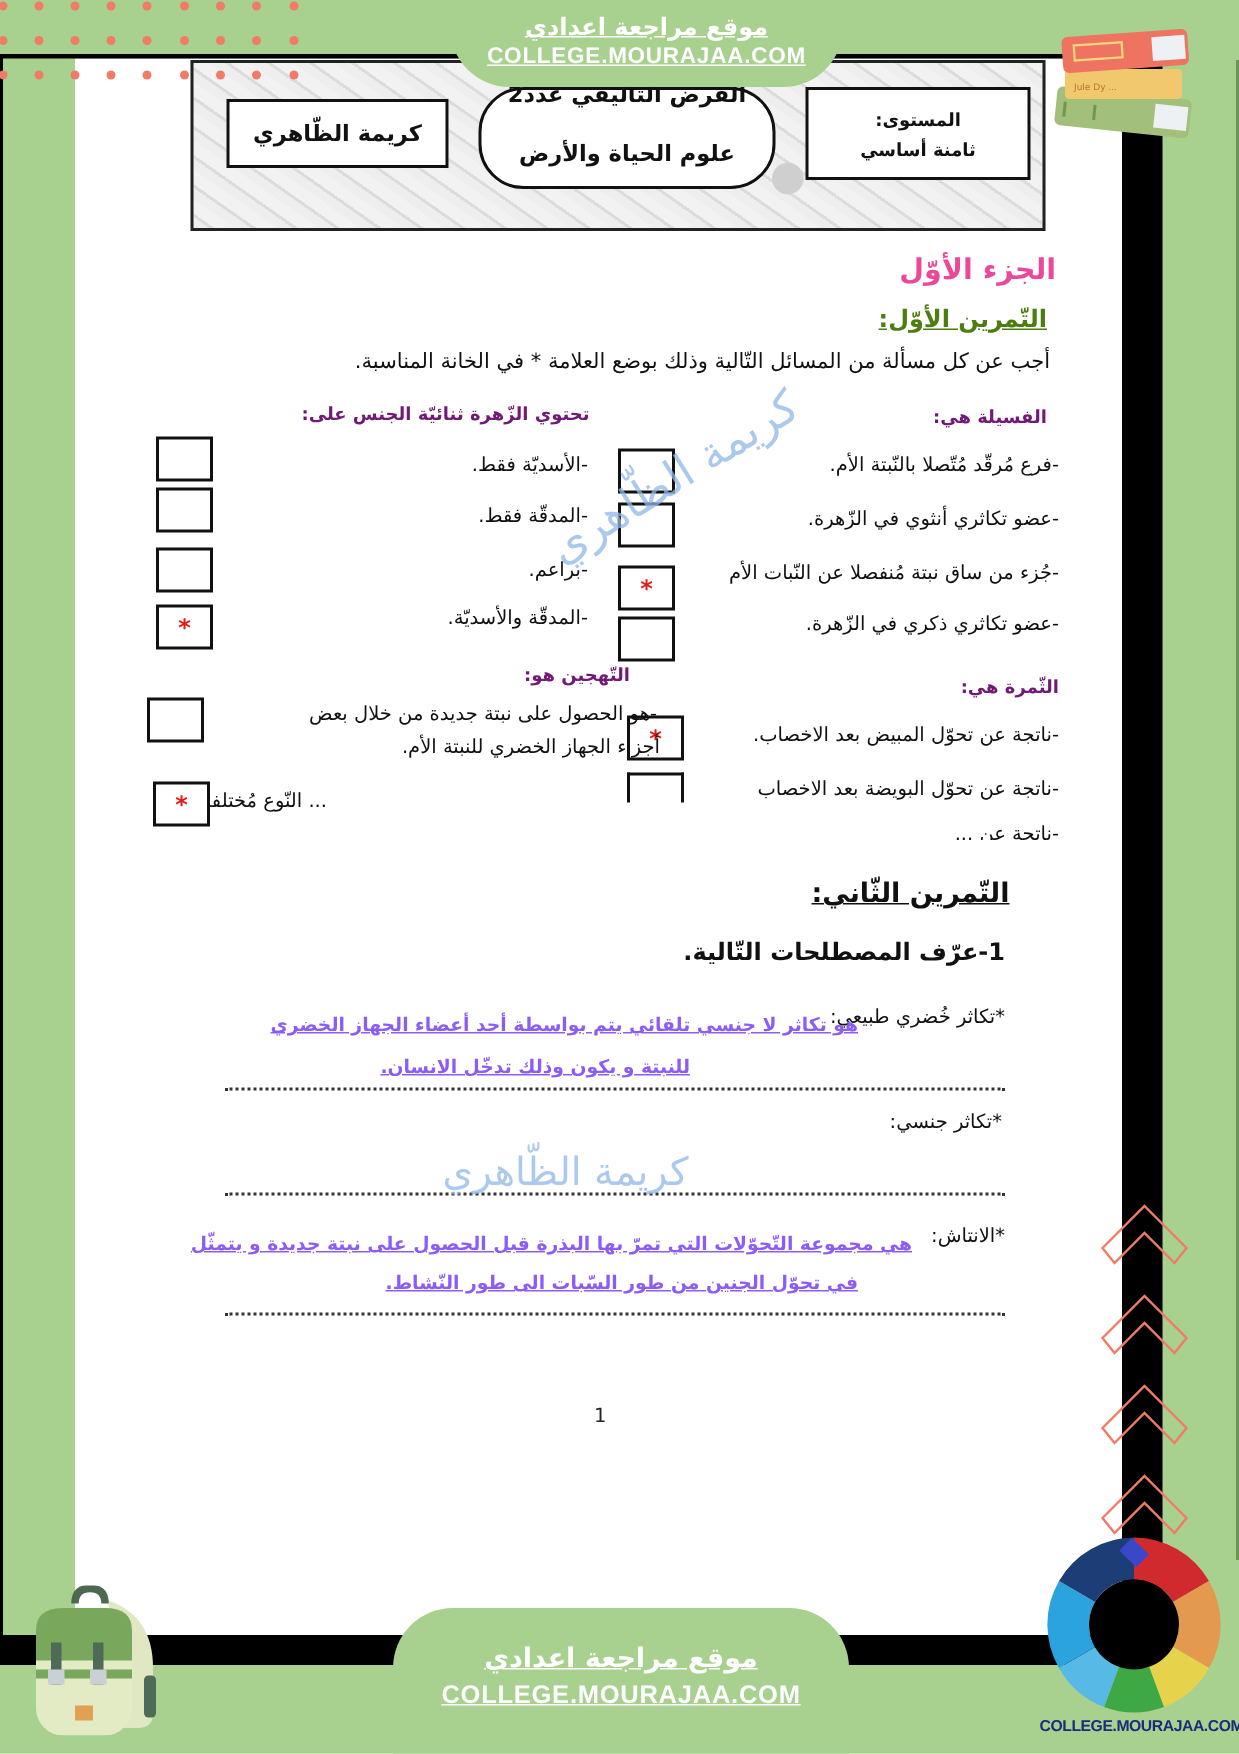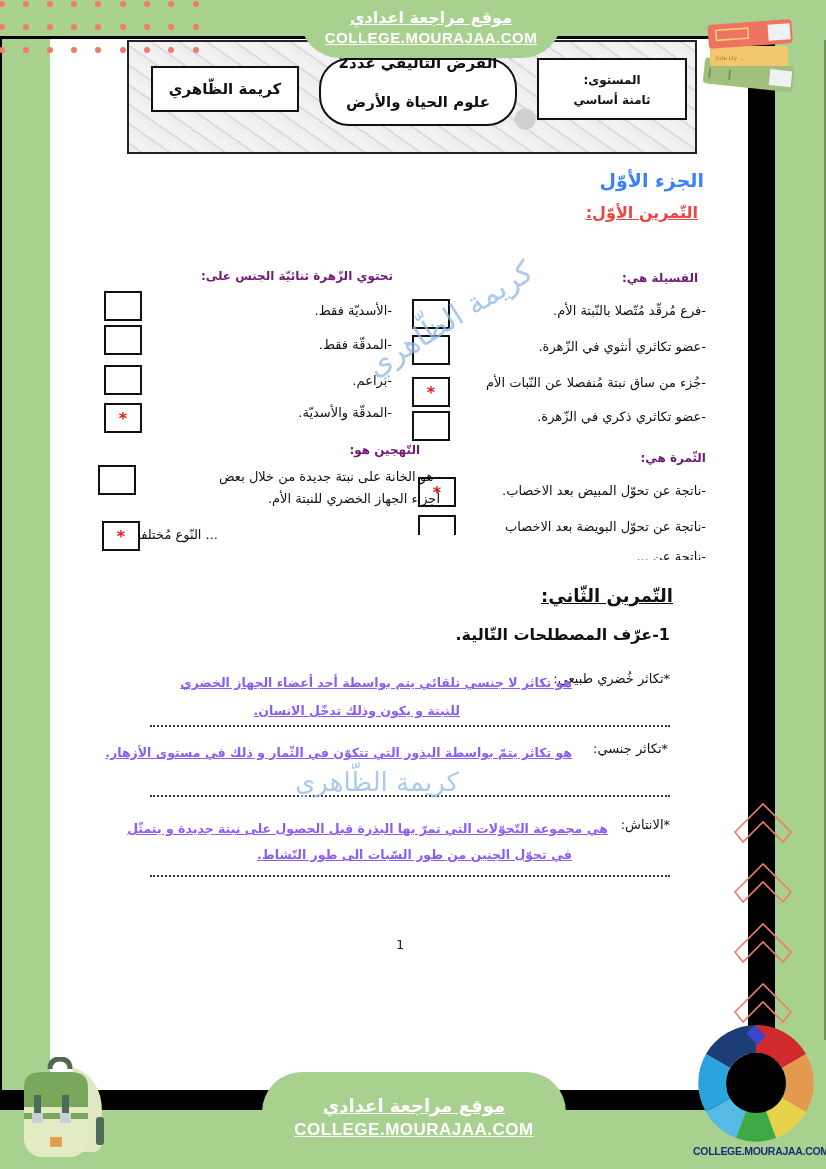--- a/index.html
+++ b/index.html
@@ -37,22 +37,22 @@
               #e8e8e8; }
   .hbox { position: absolute; background: #fff; border: 2px solid #111; direction: rtl; text-align: center;
           font-weight: bold; color: #111; font-family: "DejaVu Sans", sans-serif; }
   .hbox-level { left: 408px; top: 16px; width: 150px; height: 62px; font-size: 12px; padding-top: 10px; line-height: 20px; }
   .hbox-subject { left: 190px; top: 16px; width: 198px; height: 68px; font-size: 15px; line-height: 28px; padding-top: 0; border-radius: 30px; }
   .hbox-author { left: 22px; top: 24px; width: 148px; height: 46px; font-size: 15px; line-height: 42px; }
   .hbox-subject .cut { display: block; height: 20px; overflow: hidden; line-height: 10px; margin-top: -2px; }
 
   .rtl { direction: rtl; text-align: right; }
   .abs { position: absolute; }
-  .part-title { right: 44px; top: 130px; font-size: 19px; font-weight: bold; color: #3b82f6; }
-  .ex-title { right: 50px; top: 164px; font-size: 16px; font-weight: bold; color: #ef4444; text-decoration: underline; }
+  .part-title { right: 44px; top: 130px; font-size: 19px; font-weight: bold; color: #ec4899; }
+  .ex-title { right: 50px; top: 164px; font-size: 16px; font-weight: bold; color: #4d7c0f; text-decoration: underline; }
   .instr { right: 48px; top: 194px; font-size: 14px; color: #111; }
   .q-head { font-size: 12px; font-weight: bold; color: #701a75; }
   .opt { font-size: 13px; color: #111; white-space: nowrap; }
   .box { position: absolute; width: 38px; height: 30px; border: 2px solid #111; background: #fff; text-align: center;
          color: #e01b1b; font-size: 16px; line-height: 28px; font-weight: bold; }
 
   .watermark { position: absolute; color: #8fb8e6; font-size: 28px; opacity: .75; font-family: "DejaVu Sans", sans-serif; }
 
   .ex2-title { right: 75px; top: 546px; font-size: 18px; font-weight: bold; text-decoration: underline; color: #111; }
   .q1 { right: 78px; top: 586px; font-size: 16px; font-weight: bold; color: #111; }
@@ -83,20 +83,21 @@
       <span class="cut"><span>الفرض التأليفي عدد2</span></span>
       <div style="margin-top:10px;">علوم الحياة والأرض</div>
     </div>
     <div class="hbox hbox-author">
       <span>كريمة الظّاهري</span>
     </div>
   </div>
 
   <div class="abs rtl part-title">الجزء الأوّل</div>
   <div class="abs rtl ex-title">التّمرين الأوّل:</div>
+  <div class="abs rtl instr">أجب عن كل مسألة من المسائل التّالية وذلك بوضع العلامة * في الخانة المناسبة.</div>
 
   <div class="abs rtl q-head" style="right:50px; top:232px;">الفسيلة هي:</div>
   <div class="abs rtl opt" style="right:42px; top:264px;">-فرع مُرقّد مُتّصلا بالنّبتة الأم.</div>
   <div class="abs rtl opt" style="right:42px; top:300px;">-عضو تكاثري أنثوي في الزّهرة.</div>
   <div class="abs rtl opt" style="right:42px; top:336px;">-جُزء من ساق نبتة مُنفصلا عن النّبات الأم</div>
   <div class="abs rtl opt" style="right:42px; top:370px;">-عضو تكاثري ذكري في الزّهرة.</div>
   <div class="box" style="left:362px; top:260px;"></div>
   <div class="box" style="left:362px; top:296px;"></div>
   <div class="box" style="left:362px; top:338px;">*</div>
   <div class="box" style="left:362px; top:372px;"></div>
@@ -112,38 +113,37 @@
   <div class="box" style="left:54px; top:364px;">*</div>
 
   <div class="abs rtl q-head" style="right:42px; top:412px;">الثّمرة هي:</div>
   <div class="abs rtl opt" style="right:42px; top:444px;">-ناتجة عن تحوّل المبيض بعد الاخصاب.</div>
   <div class="abs rtl opt" style="right:42px; top:480px;">-ناتجة عن تحوّل البويضة بعد الاخصاب</div>
   <div class="abs rtl opt" style="right:42px; top:510px; height:11px; overflow:hidden;">-ناتجة عن ...</div>
   <div class="box" style="left:368px; top:438px;">*</div>
   <div class="box" style="left:368px; top:476px; height:20px; border-bottom:none;"></div>
 
   <div class="abs rtl q-head" style="right:328px; top:404px;">التّهجين هو:</div>
-  <div class="abs rtl opt" style="right:310px; top:430px;">-هو الخانة على نبتة جديدة من خلال بعض</div>
+  <div class="abs rtl opt" style="right:310px; top:430px;">-هو الحصول على نبتة جديدة من خلال بعض</div>
   <div class="abs rtl opt" style="right:308px; top:452px;">أجزاء الجهاز الخضري للنبتة الأم.</div>
   <div class="abs rtl opt" style="right:530px; top:488px;">... النّوع مُختلفة</div>
   <div class="box" style="left:48px; top:426px;"></div>
   <div class="box" style="left:52px; top:482px;">*</div>
 
   <div class="watermark" style="left:305px; top:262px; transform:rotate(-32deg); font-size:30px;">كريمة الظّاهري</div>
 
   <div class="abs rtl ex2-title">التّمرين الثّاني:</div>
   <div class="abs rtl q1">1-عرّف المصطلحات التّالية.</div>
 
   <div class="abs rtl def-label" style="right:78px; top:632px;">*تكاثر خُضري طبيعي:</div>
   <div class="abs rtl def-ans" style="right:176px; top:636px;">هو تكاثر لا جنسي تلقائي يتم بواسطة أحد أعضاء الجهاز الخضري</div>
   <div class="abs rtl def-ans" style="right:288px; top:664px;">للنبتة و يكون وذلك تدخّل الانسان.</div>
   <div class="dots-line" style="top:686px;"></div>
 
   <div class="abs rtl def-label" style="right:80px; top:702px;">*تكاثر جنسي:</div>
-  <div class="abs rtl def-ans" style="right:176px; top:706px;">هو تكاثر يتمّ بواسطة البذور التي تتكوّن في الثّمار و ذلك في مستوى الأزهار.</div>
   <div class="dots-line" style="top:756px;"></div>
   <div class="watermark" style="left:245px; top:728px; font-size:26px;">كريمة الظّاهري</div>
 
   <div class="abs rtl def-label" style="right:78px; top:778px;">*الانتاش:</div>
   <div class="abs rtl def-ans" style="right:140px; top:782px;">هي مجموعة التّحوّلات التي تمرّ بها البذرة قبل الحصول على نبتة جديدة و يتمثّل</div>
   <div class="abs rtl def-ans" style="right:176px; top:808px;">في تحوّل الجنين من طور السّبات الى طور النّشاط.</div>
   <div class="dots-line" style="top:836px;"></div>
 
   <div class="abs page-num">1</div>
 </div>

